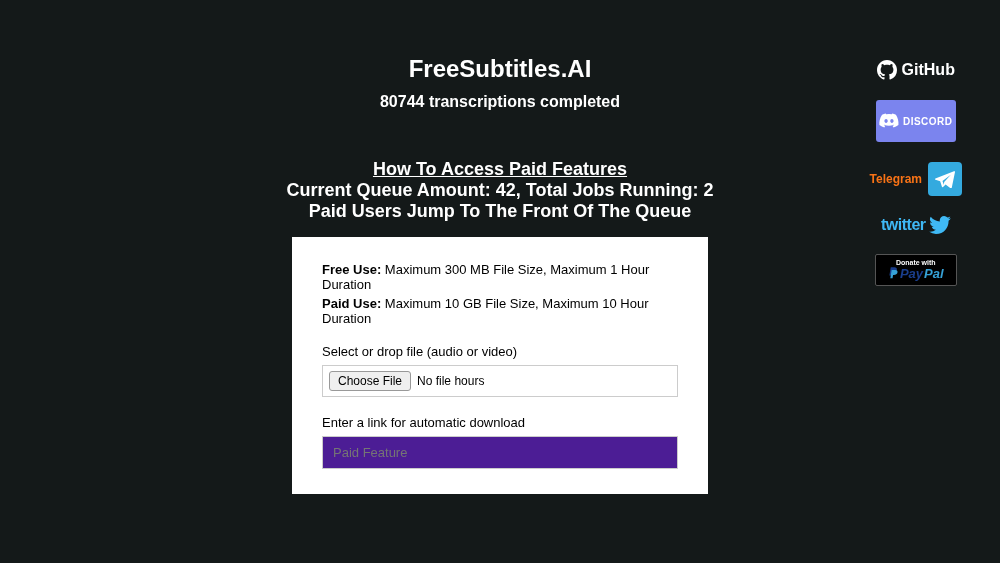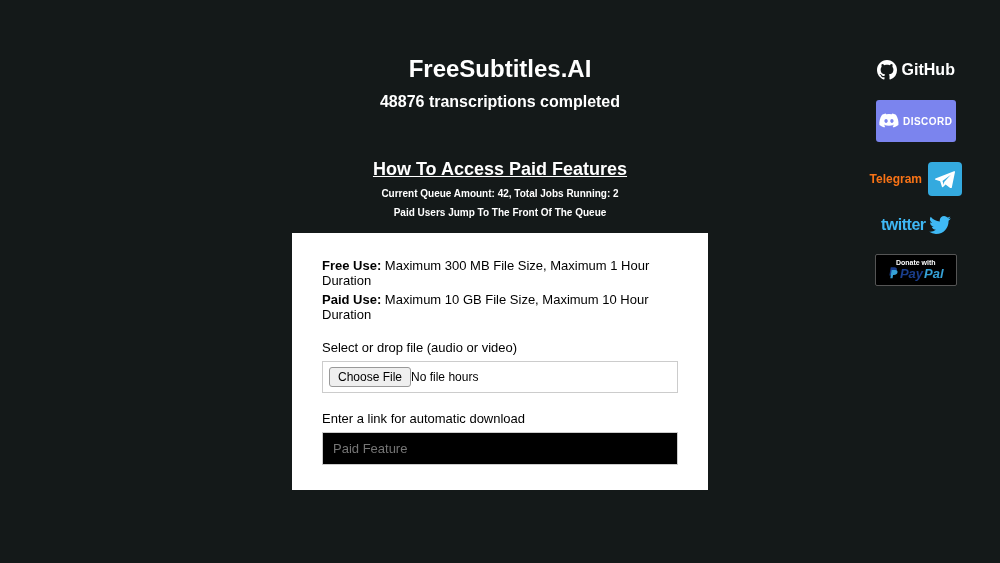--- a/index.html
+++ b/index.html
@@ -34,23 +34,23 @@
       margin-top: 45px;
       display: inline-block;
       cursor: pointer;
     }
     .upload-heading {
       font-size: 22px;
       font-weight: 700;
       margin-top: 30px;
     }
     .queue-text {
-      font-size: 10px;
+      font-size: 18px;
       font-weight: 600;
-      margin-top: 8px;
+      margin-top: 0;
     }
     .card {
       background: #fff;
       color: #000;
       width: 416px;
       margin: 15px auto 0;
       padding: 25px 30px;
       text-align: left;
       font-size: 13px;
     }
@@ -60,37 +60,38 @@
       margin-top: 18px;
       margin-bottom: 6px;
       font-size: 13px;
       color: #000;
     }
     .file-row {
       border: 1px solid #ccc;
       padding: 5px 6px;
       display: flex;
       align-items: center;
+      gap: 6px;
     }
     .choose-btn {
       background: #efefef;
       border: 1px solid #999;
       border-radius: 3px;
       padding: 2px 8px;
       font-size: 12px;
       cursor: pointer;
     }
     .file-status { font-size: 12px; }
     .text-input {
       width: 100%;
       border: 1px solid #ccc;
       padding: 8px 10px;
       font-size: 13px;
       color: #888;
-      background: #000000;
+      background: #4c1d95;
     }
     .sidebar {
       position: absolute;
       right: 38px;
       top: 60px;
       display: flex;
       flex-direction: column;
       gap: 20px;
       align-items: center;
     }
@@ -136,21 +137,21 @@
     .paypal-logo { display: flex; align-items: center; gap: 1px; }
     .paypal-text { font-weight: 700; font-style: italic; font-size: 13px; }
     .paypal-pay { color: #1a3e8c; }
     .paypal-pal { color: #36a1d6; }
   </style>
 </head>
 <body>
 
 <div class="main">
   <div class="title">FreeSubtitles.AI</div>
-  <div class="stat">48876 transcriptions completed</div>
+  <div class="stat">80744 transcriptions completed</div>
   <a class="paid-link">How To Access Paid Features</a>
   <div class="queue-text">Current Queue Amount: 42, Total Jobs Running: 2</div>
   <div class="queue-text">Paid Users Jump To The Front Of The Queue</div>
 
   <div class="card">
     <div class="use-line">
       <strong>Free Use:</strong><span> Maximum 300 MB File Size, Maximum 1 Hour Duration</span>
     </div>
     <div class="use-line">
       <strong>Paid Use:</strong><span> Maximum 10 GB File Size, Maximum 10 Hour Duration</span>

